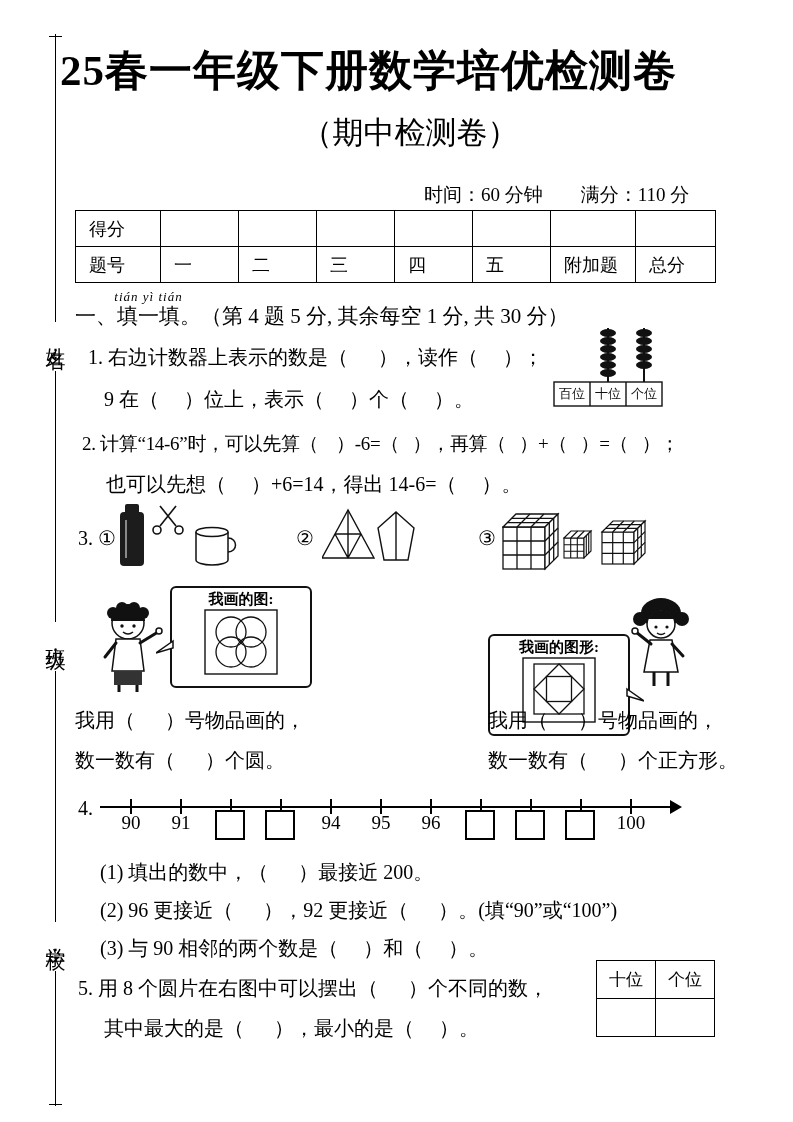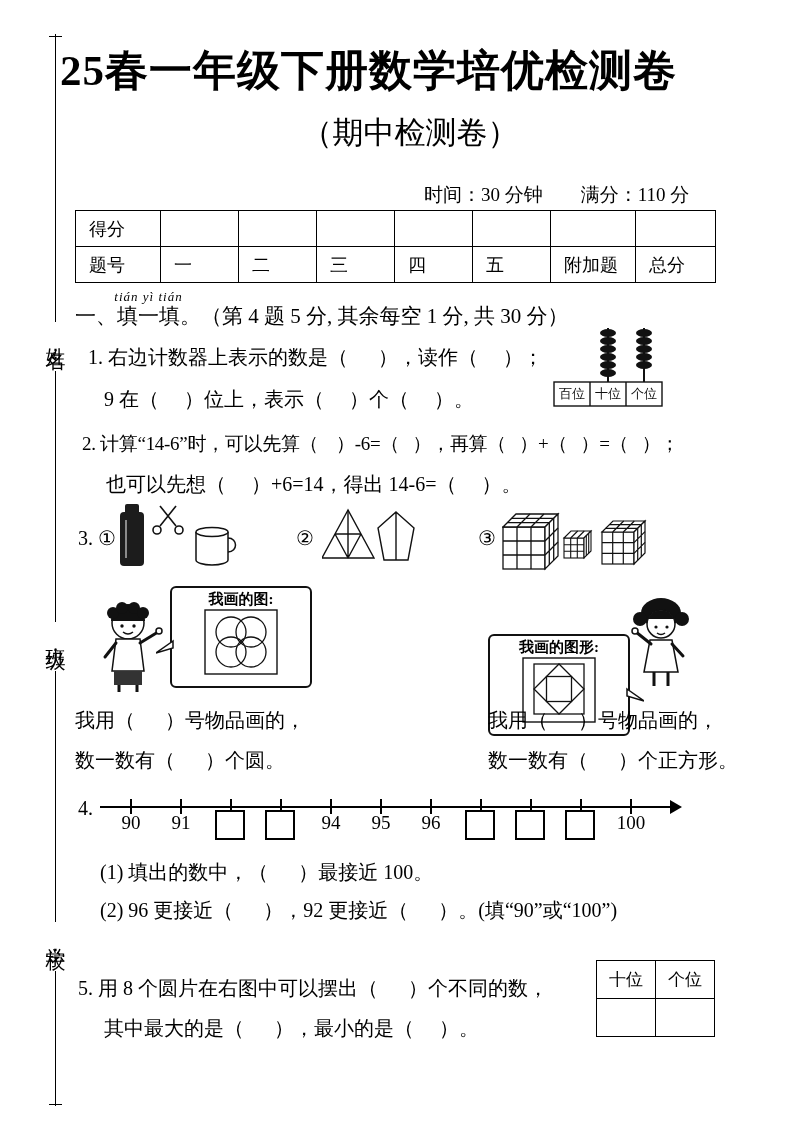--- a/index.html
+++ b/index.html
@@ -68,21 +68,21 @@
 
   <div class="vline"></div>
   <div class="vtick" style="top:36px"></div>
   <div class="vtick" style="top:1104px"></div>
   <div class="vlabel" style="top:322px">姓名：</div>
   <div class="vlabel" style="top:622px">班级：</div>
   <div class="vlabel" style="top:922px">学校：</div>
 
   <div class="title">25春一年级下册数学培优检测卷</div>
   <div class="subtitle">（期中检测卷）</div>
-  <div class="t" style="left:424px; top:183px; font-size:19px;">时间：30 分钟　　满分：110 分</div>
+  <div class="t" style="left:424px; top:183px; font-size:19px;">时间：60 分钟　　满分：110 分</div>
 
   <table class="score">
     <colgroup>
       <col style="width:85px">
         <col style="width:78px">
         <col style="width:78px">
         <col style="width:78px">
       <col style="width:78px">
         <col style="width:78px">
         <col style="width:85px">
@@ -297,22 +297,23 @@
     <span class="nl-num" style="left:231px">94</span>
     <span class="nl-num" style="left:281px">95</span>
     <span class="nl-num" style="left:331px">96</span>
     <span class="nl-num" style="left:531px">100</span>
     <div class="nl-box" style="left:115px"></div>
     <div class="nl-box" style="left:165px"></div>
     <div class="nl-box" style="left:365px"></div>
     <div class="nl-box" style="left:415px"></div>
     <div class="nl-box" style="left:465px"></div>
   </div>
-  <div class="t" style="left:100px; top:860px;">(1) 填出的数中，（      ）最接近 100。</div>
+  <div class="t" style="left:100px; top:860px;">(1) 填出的数中，（      ）最接近 200。</div>
   <div class="t" style="left:100px; top:898px;">(2) 96 更接近（      ），92 更接近（      ）。(填“90”或“100”)</div>
+  <div class="t" style="left:100px; top:936px;">(3) 与 90 相邻的两个数是（     ）和（     ）。</div>
 
   <div class="t" style="left:78px; top:976px;">5. 用 8 个圆片在右图中可以摆出（      ）个不同的数，</div>
   <div class="t" style="left:104px; top:1016px;">其中最大的是（      ），最小的是（     ）。</div>
   <table class="q5t">
     <tbody>
         <tr>
       <td>十位</td>
       <td>个位</td>
     </tr>
     <tr>

